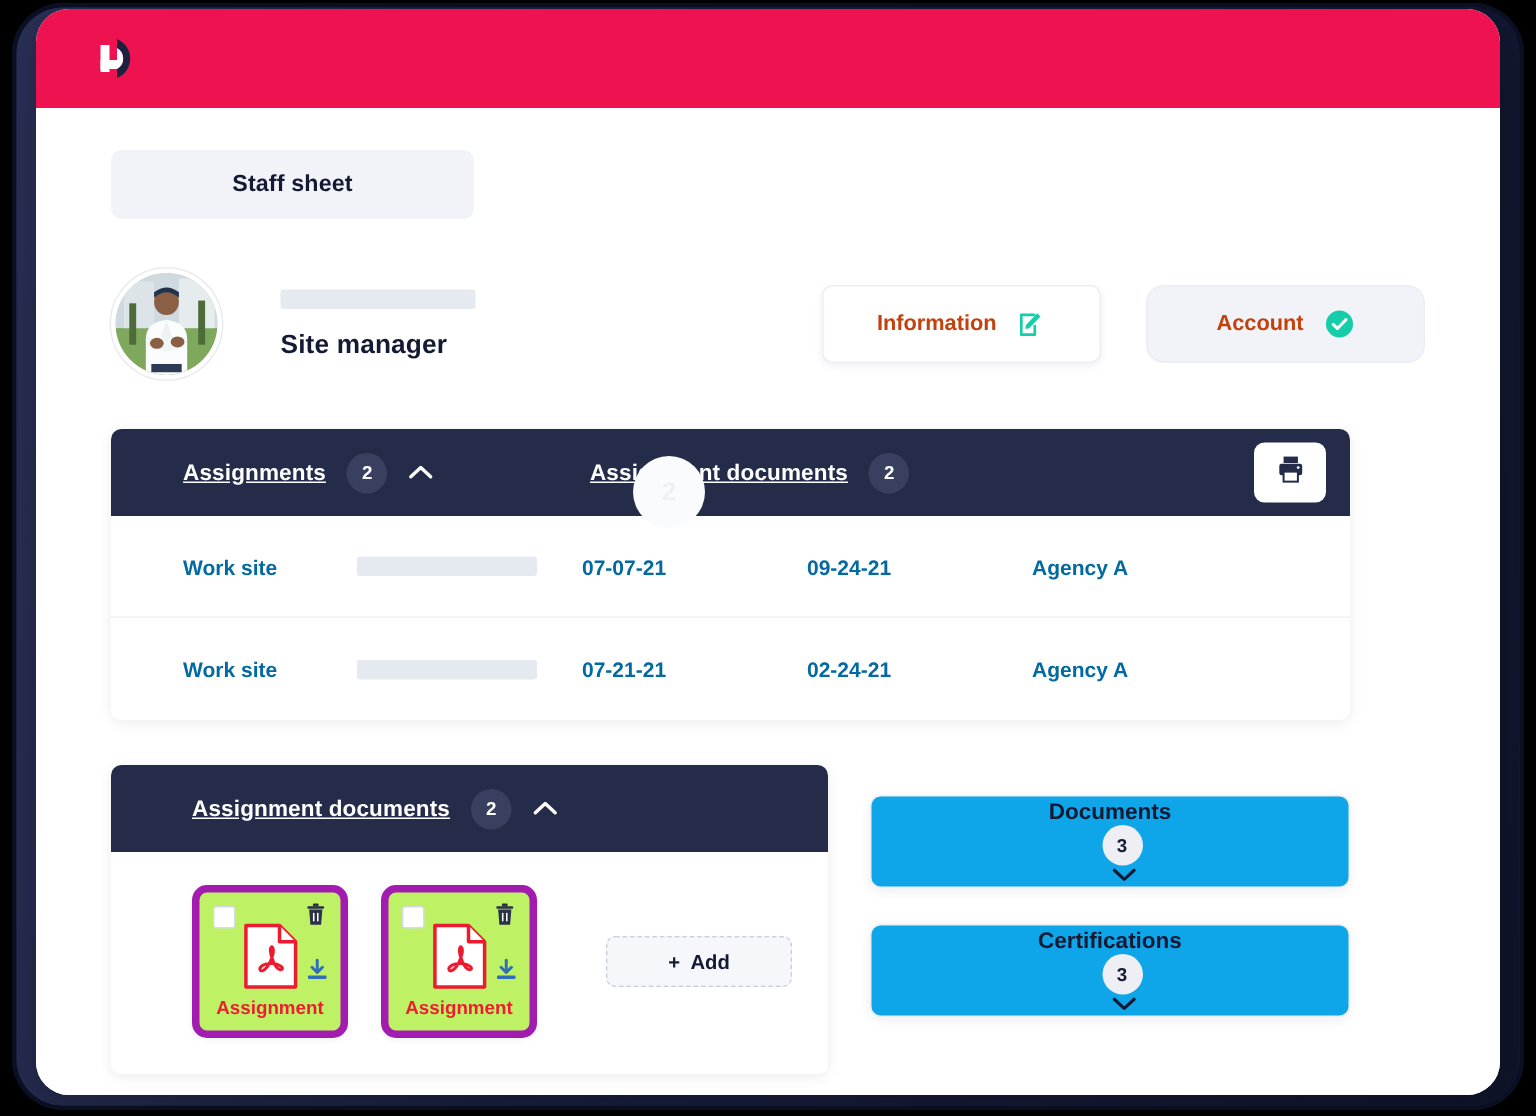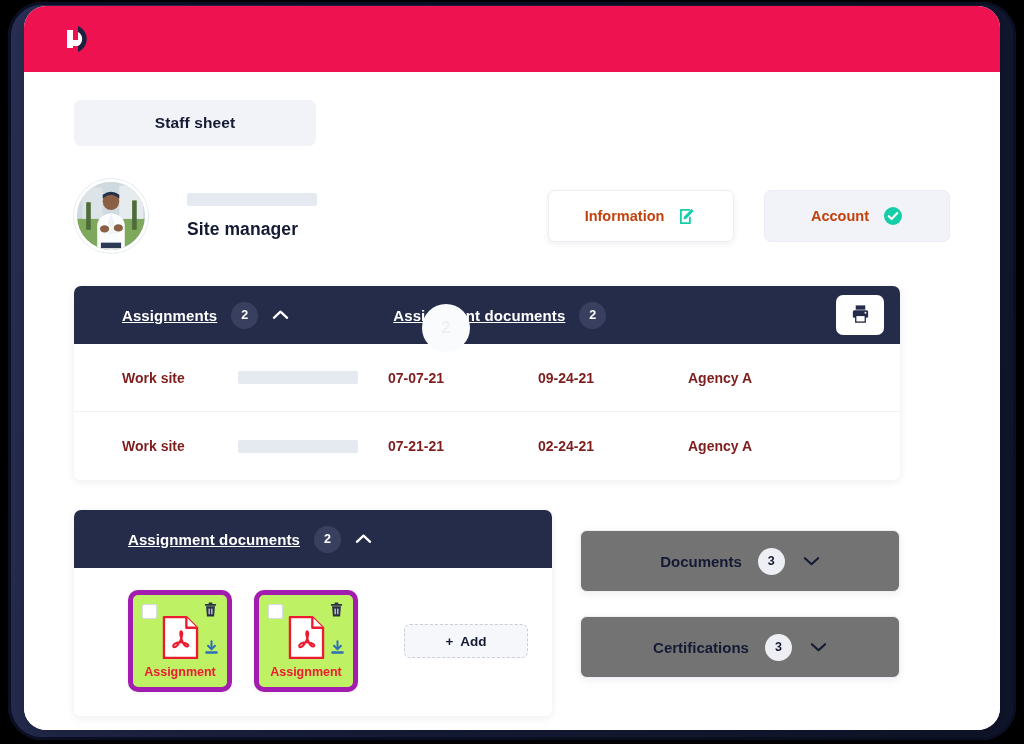--- a/index.html
+++ b/index.html
@@ -132,21 +132,21 @@
     width: 186px; height: 52px;
     border-radius: 7px;
     display: flex; align-items: center; justify-content: center;
     gap: 14px;
     font-size: 14.5px; font-weight: 700; color: #c2410c;
     cursor: pointer;
     border: 1px solid #ECEEF3;
     background: #ffffff;
     box-shadow: 0 2px 6px rgba(20,26,55,0.07);
   }
-  .action-btn.muted { background: #F1F3F8; border-color: #EAEDF4; box-shadow:none; }
+  .action-btn.muted { background: #F1F3F8; border-color: #EAEDF4; box-shadow:none;border-radius:12px; }
   .action-btn svg { display:block; }
 
   
   #assignments-panel {
     margin-top: 32px;
     width: 826px;
     border-radius: 7px;
     overflow: hidden;
     box-shadow: 0 2px 9px rgba(20,26,55,0.08);
     background: #fff;
@@ -183,21 +183,21 @@
     display: flex; align-items: center; justify-content: center;
     cursor: pointer;
   }
 
   .trow {
     height: 68px;
     display: flex;
     align-items: center;
     padding-left: 48px;
     border-bottom: 1px solid #EFF1F5;
-    font-size: 14px; font-weight: 700; color: #7f1d1d;
+    font-size: 14px; font-weight: 700; color: #0369a1;
     background: #fff;
   }
   .trow:last-child { border-bottom: none; }
   .c-worksite { width: 116px; }
   .c-redact { width: 150px; }
   .c-redact .redact-bar { width: 120px; height: 13px; }
   .c-date1 { width: 150px; }
   .c-date2 { width: 150px; }
   .c-agency { width: 150px; }
 
@@ -263,26 +263,27 @@
     display: flex; align-items: center; justify-content: center;
     gap: 7px;
     font-size: 13.5px; font-weight: 700; color: #151a34;
     cursor: pointer;
     margin-left: 24px;
   }
 
   #side-panels { display: flex; flex-direction: column; gap: 24px; padding-top: 20px; }
   .collapse-card {
     width: 320px; height: 62px;
-    background: #737373;
+    background: #0ea5e9;
     border: 1px solid #EDEFF4;
     border-radius: 7px;
     display: flex; align-items: center; justify-content: center;
     box-shadow: 0 2px 8px rgba(20,26,55,0.07);
     cursor: pointer;
+    flex-direction: column;
   }
   .collapse-card .clabel { font-size: 15px; font-weight: 700; color: #151a34; }
   .collapse-card .count-badge { background: #EDEFF4; color: #151a34; margin-left: 16px; }
   .collapse-card .chev { margin-left: 18px; }
 </style>
 </head>
 <body>
 
 <div id="app-frame">
   <div class="frame-ring"></div>

